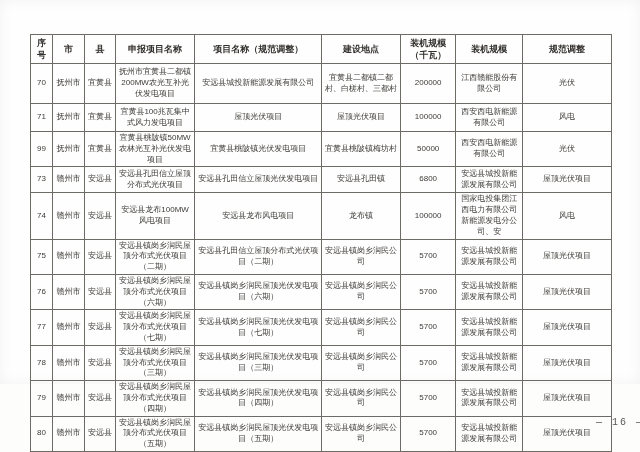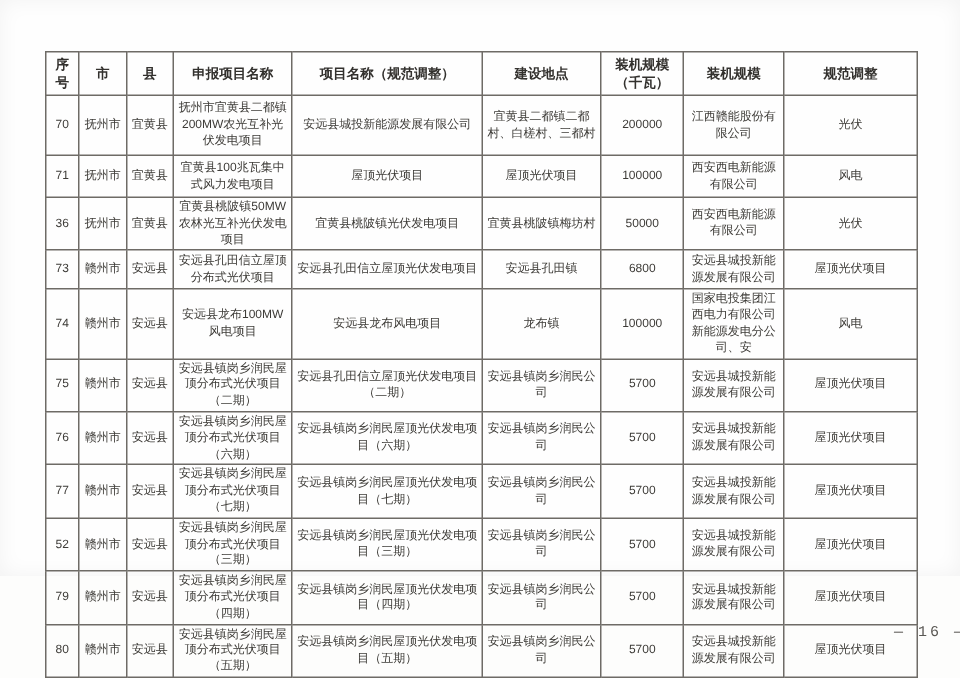--- a/index.html
+++ b/index.html
@@ -118,21 +118,21 @@
             <td>抚州市</td>
             <td>宜黄县</td>
             <td>宜黄县100兆瓦集中式风力发电项目</td>
             <td>屋顶光伏项目</td>
             <td>屋顶光伏项目</td>
             <td>100000</td>
             <td>西安西电新能源有限公司</td>
             <td>风电</td>
           </tr>
           <tr style="height: 33px;">
-            <td>36</td>
+            <td>99</td>
             <td>抚州市</td>
             <td>宜黄县</td>
             <td>宜黄县桃陂镇50MW农林光互补光伏发电项目</td>
             <td>宜黄县桃陂镇光伏发电项目</td>
             <td>宜黄县桃陂镇梅坊村</td>
             <td>50000</td>
             <td>西安西电新能源有限公司</td>
             <td>光伏</td>
           </tr>
           <tr style="height: 26px; margin-left: 12px;">
@@ -155,21 +155,21 @@
             <td>龙布镇</td>
             <td>100000</td>
             <td>国家电投集团江西电力有限公司新能源发电分公司、安</td>
             <td>风电</td>
           </tr>
           <tr style="height: 26px;">
             <td>75</td>
             <td>赣州市</td>
             <td>安远县</td>
             <td>安远县镇岗乡润民屋顶分布式光伏项目（二期）</td>
-            <td>安远县孔田信立屋顶光伏发电项目（二期）</td>
+            <td>安远县孔田信立屋顶分布式光伏项目（二期）</td>
             <td>安远县镇岗乡润民公司</td>
             <td>5700</td>
             <td>安远县城投新能源发展有限公司</td>
             <td>屋顶光伏项目</td>
           </tr>
           <tr style="height: 26px;">
             <td>76</td>
             <td>赣州市</td>
             <td>安远县</td>
             <td>安远县镇岗乡润民屋顶分布式光伏项目（六期）</td>
@@ -184,21 +184,21 @@
             <td>赣州市</td>
             <td>安远县</td>
             <td>安远县镇岗乡润民屋顶分布式光伏项目（七期）</td>
             <td>安远县镇岗乡润民屋顶光伏发电项目（七期）</td>
             <td>安远县镇岗乡润民公司</td>
             <td>5700</td>
             <td>安远县城投新能源发展有限公司</td>
             <td>屋顶光伏项目</td>
           </tr>
           <tr style="height: 26px;">
-            <td>52</td>
+            <td>78</td>
             <td>赣州市</td>
             <td>安远县</td>
             <td>安远县镇岗乡润民屋顶分布式光伏项目（三期）</td>
             <td>安远县镇岗乡润民屋顶光伏发电项目（三期）</td>
             <td>安远县镇岗乡润民公司</td>
             <td>5700</td>
             <td>安远县城投新能源发展有限公司</td>
             <td>屋顶光伏项目</td>
           </tr>
           <tr style="height: 26px;">

